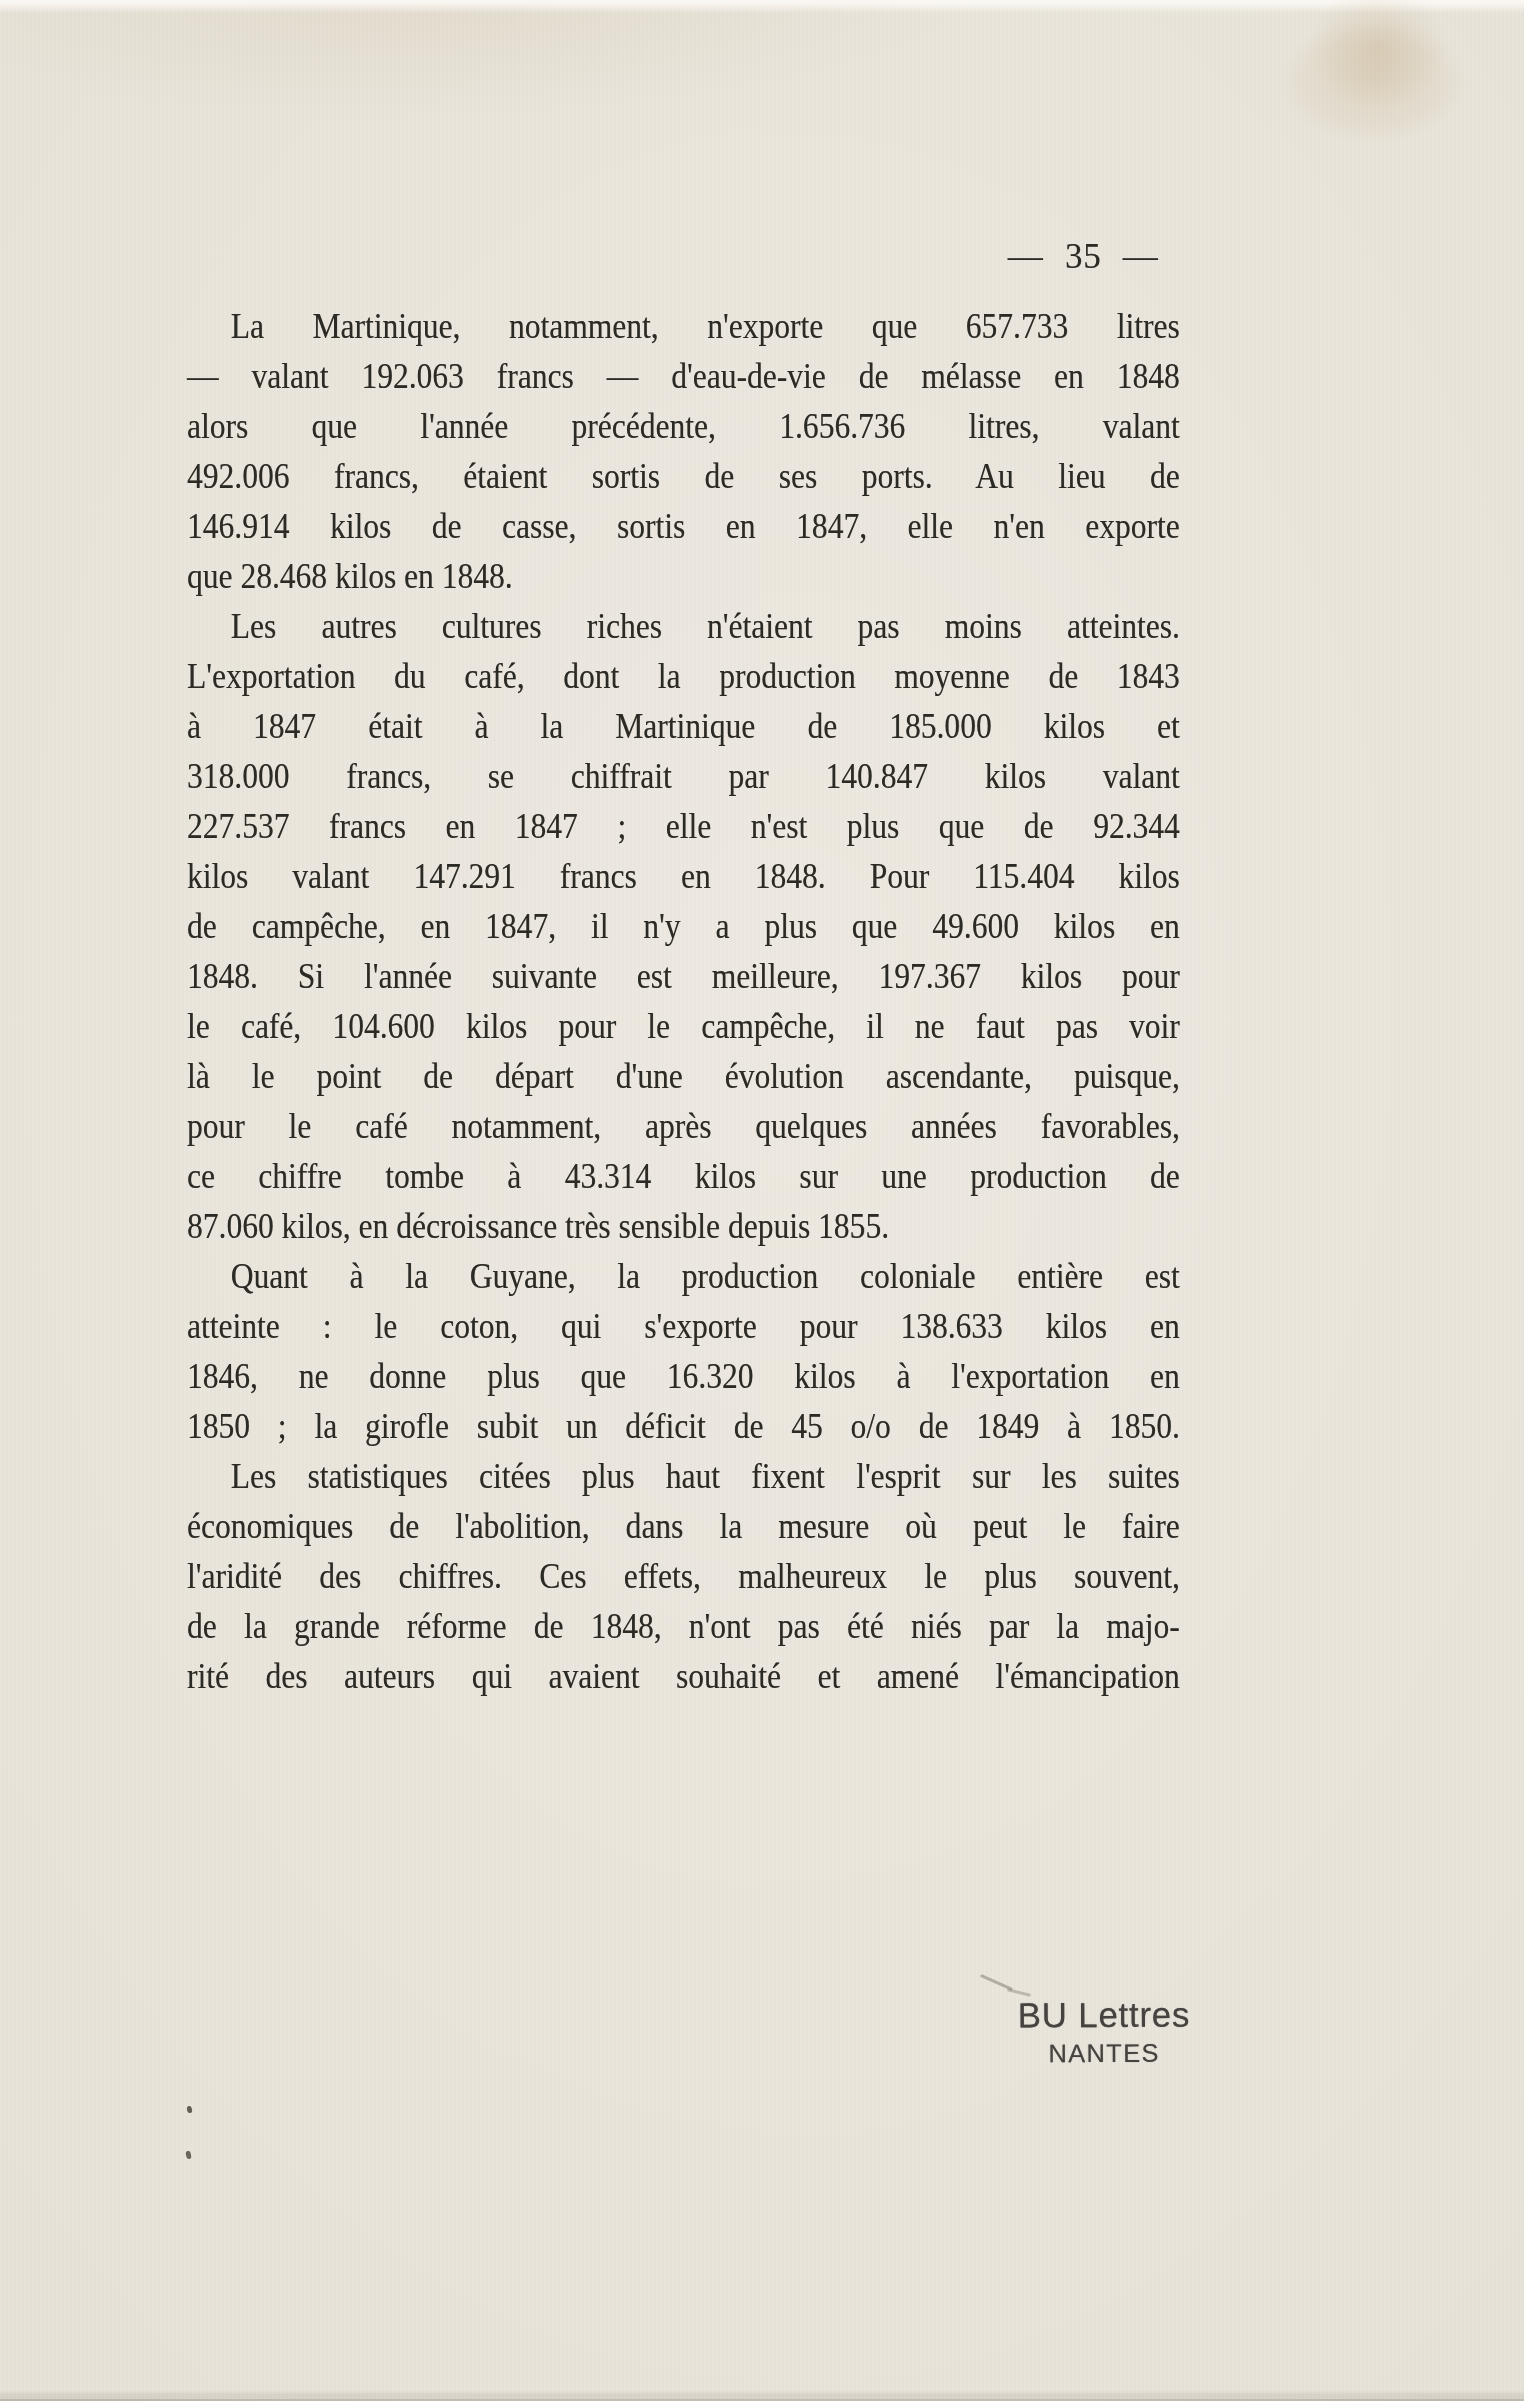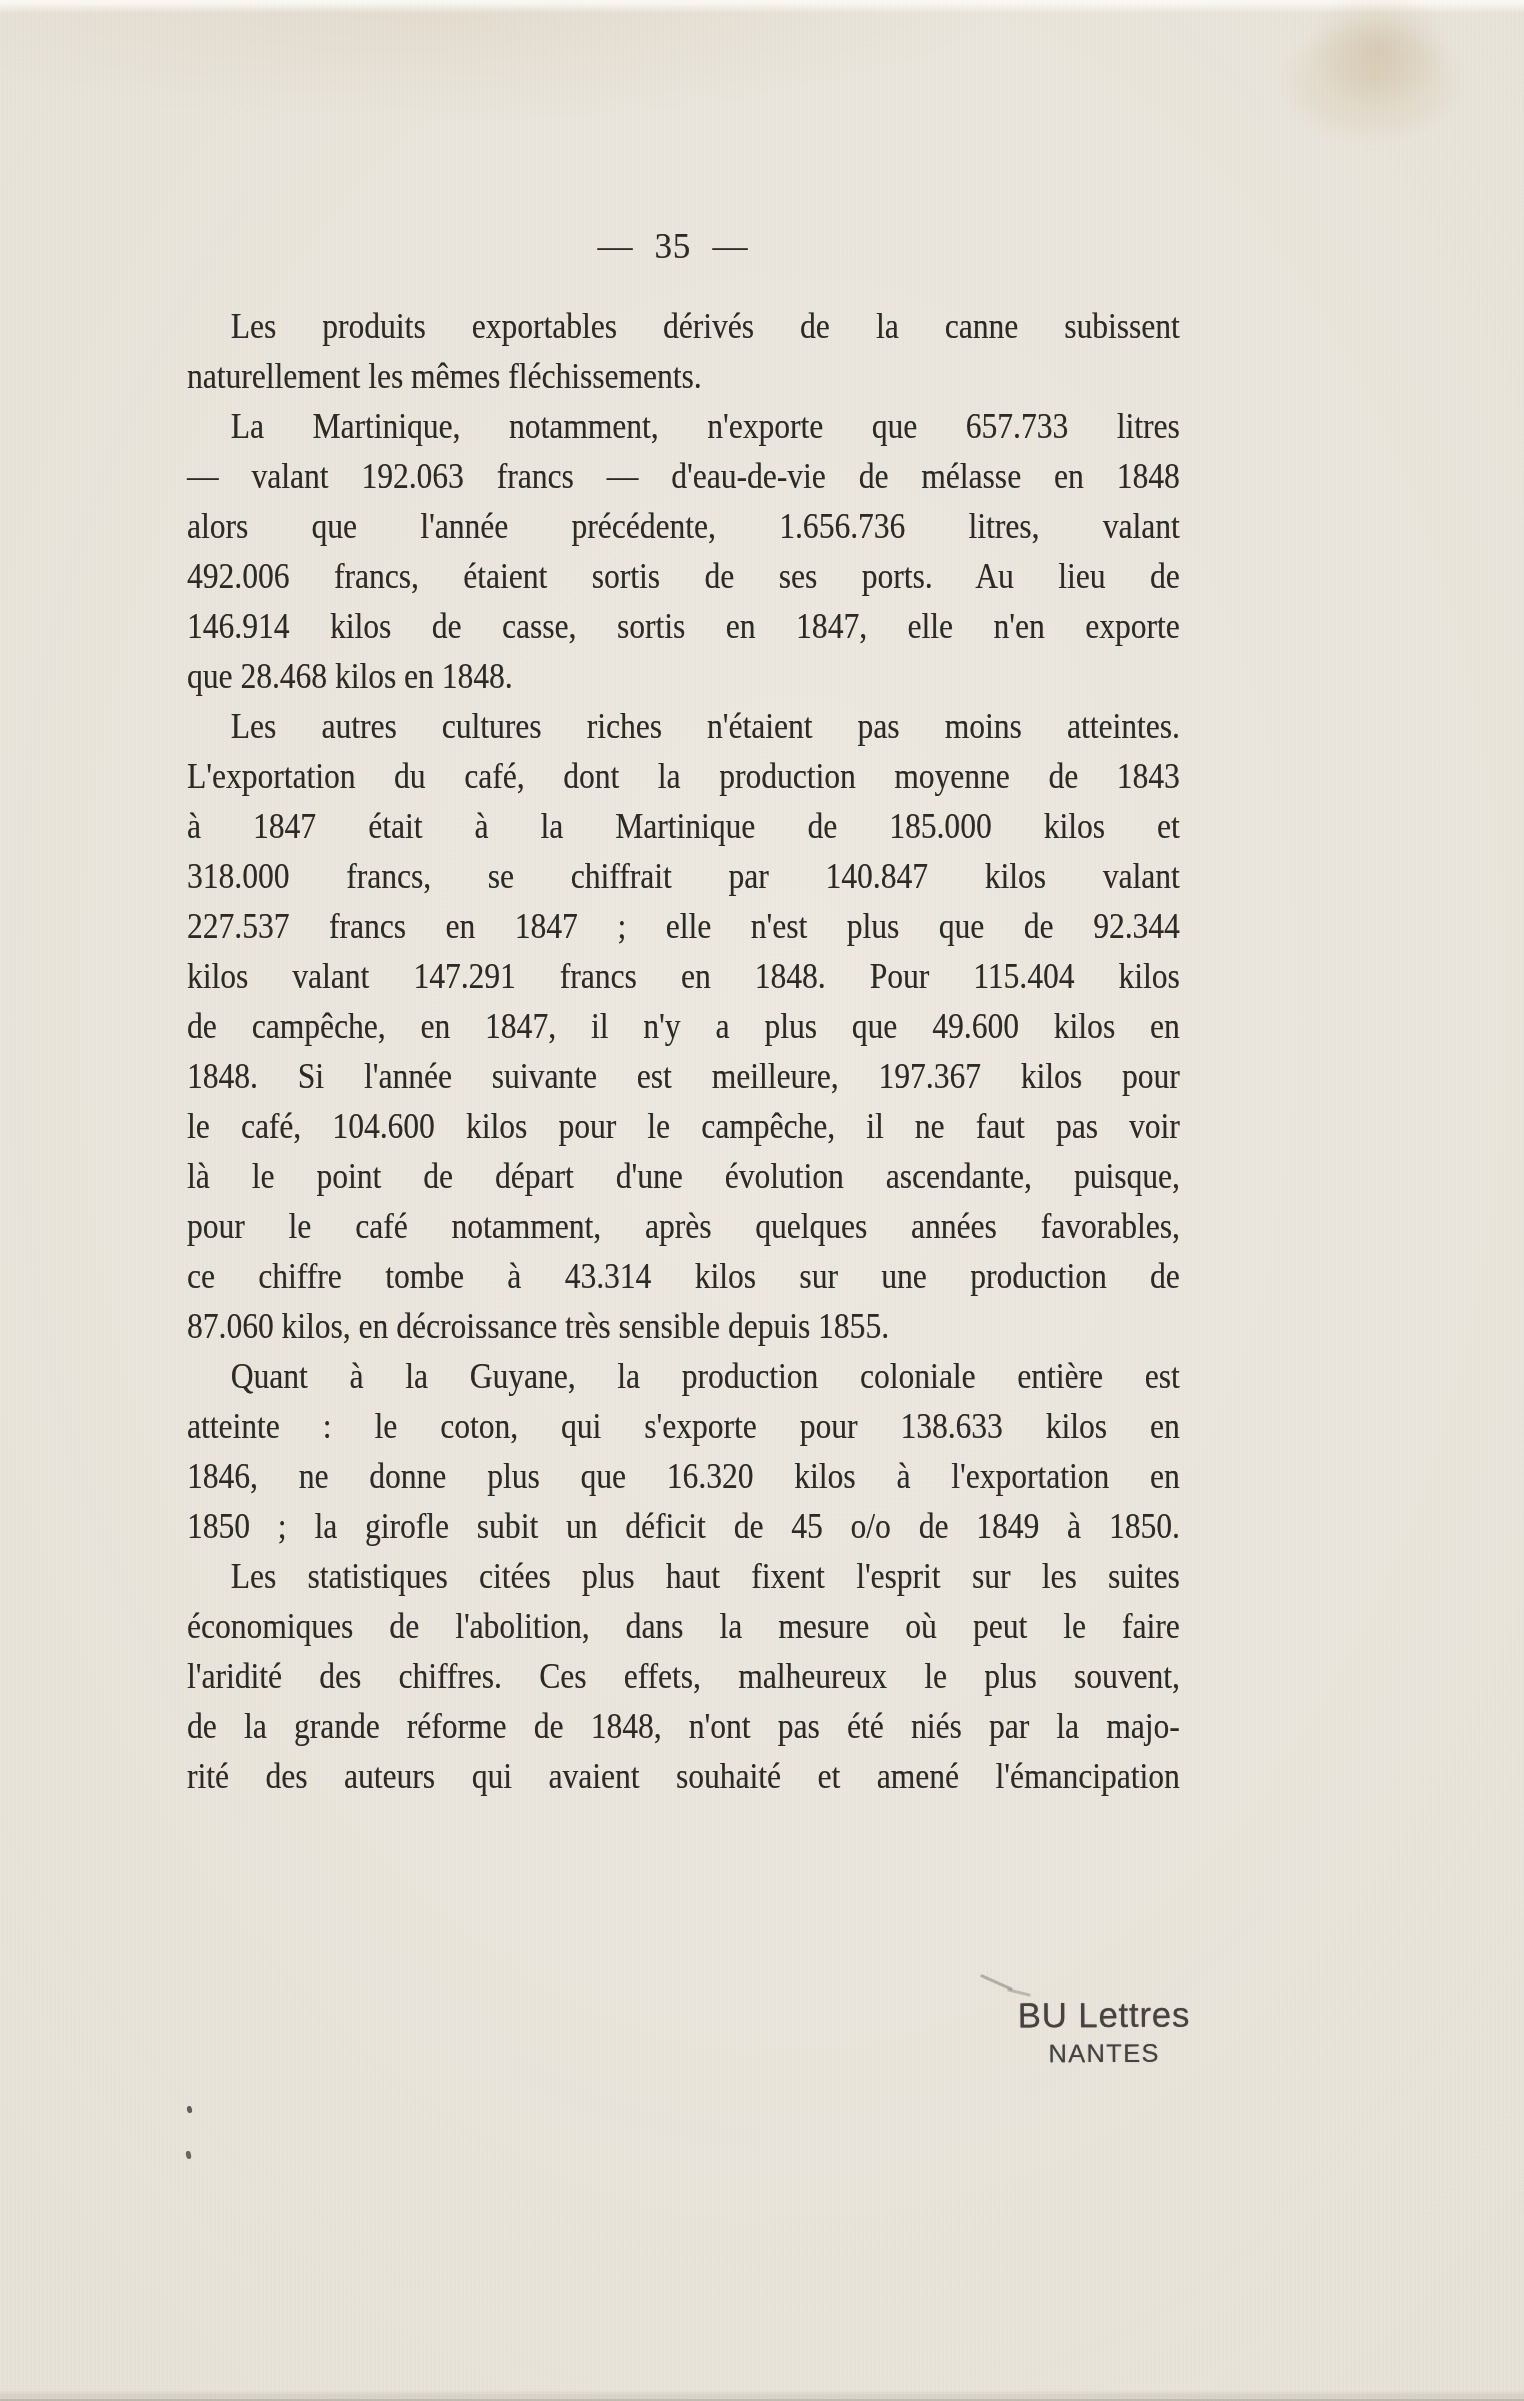--- a/index.html
+++ b/index.html
@@ -24,22 +24,22 @@
       linear-gradient(0deg, rgba(100,92,78,.30) 0 2px, rgba(100,92,78,.12) 2px 6px, transparent 10.8px),
       repeating-linear-gradient(90deg, rgba(255,255,255,.030) 0 2px, rgba(120,110,95,.022) 2px 4px);
   }
   .stain-tr{
     position:absolute;left:1250px;top:0;width:255px;height:215px;pointer-events:none;
     background:
       radial-gradient(94px 81px at 50% 22%, rgba(186,162,120,.28), transparent 75%),
       radial-gradient(closest-side at 48% 38%, rgba(200,180,144,.30), rgba(200,180,144,.14) 55%, transparent 78%);
   }
   .page-number{
-    position:absolute;left:187px;top:227px;width:993px;
-    text-align:center;padding-right:21.5px;box-sizing:border-box;
+    position:absolute;left:187px;top:237px;width:993px;
+    text-align:right;padding-right:21.5px;box-sizing:border-box;
     font-size:35px;line-height:40px;color:var(--ink);
     word-spacing:12px;letter-spacing:0.7px;
     text-shadow:0.3px 0.4px 0.5px rgba(44,42,36,.40);
   }
   .text-block{
     position:absolute;left:187px;top:301px;width:993px;
     color:var(--ink);
   }
   .paragraph{margin:0;padding:0;}
   .line{
@@ -70,24 +70,20 @@
 </head>
 <body>
 
 <div class="page">
   <div class="texture"></div>
   <div class="stain-tr"></div>
 
   <div class="page-number">— 35 —</div>
 
   <div class="text-block" id="text-block">
-      <div class="paragraph">
-        <div class="line aj first">Les produits exportables dérivés de la canne subissent</div>
-        <div class="line al">naturellement les mêmes fléchissements.</div>
-      </div>
       <div class="paragraph">
         <div class="line aj first">La Martinique, notamment, n'exporte que 657.733 litres</div>
         <div class="line aj">— valant 192.063 francs — d'eau-de-vie de mélasse en 1848</div>
         <div class="line aj">alors que l'année précédente, 1.656.736 litres, valant</div>
         <div class="line aj">492.006 francs, étaient sortis de ses ports. Au lieu de</div>
         <div class="line aj">146.914 kilos de casse, sortis en 1847, elle n'en exporte</div>
         <div class="line al">que 28.468 kilos en 1848.</div>
       </div>
       <div class="paragraph">
         <div class="line aj first">Les autres cultures riches n'étaient pas moins atteintes.</div>

